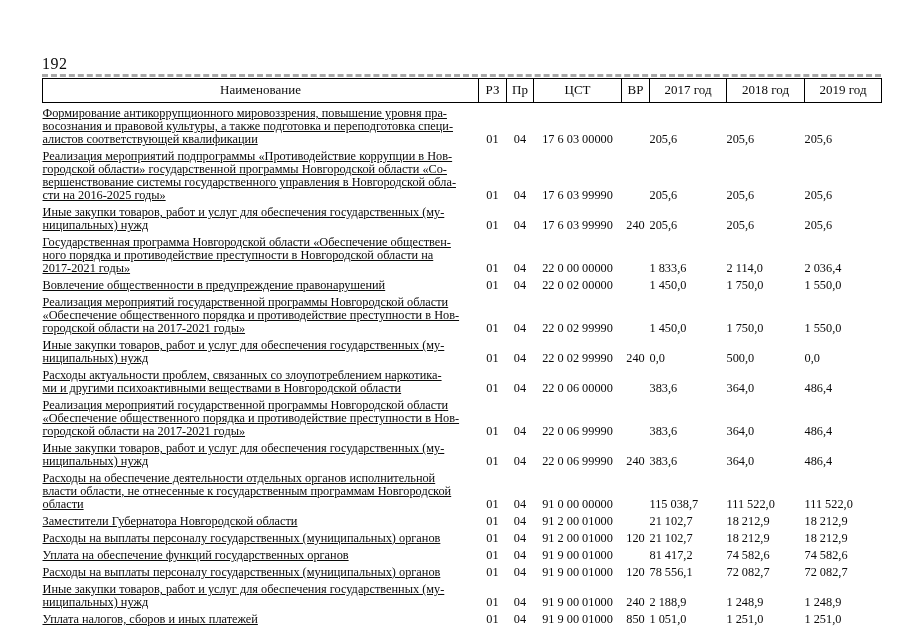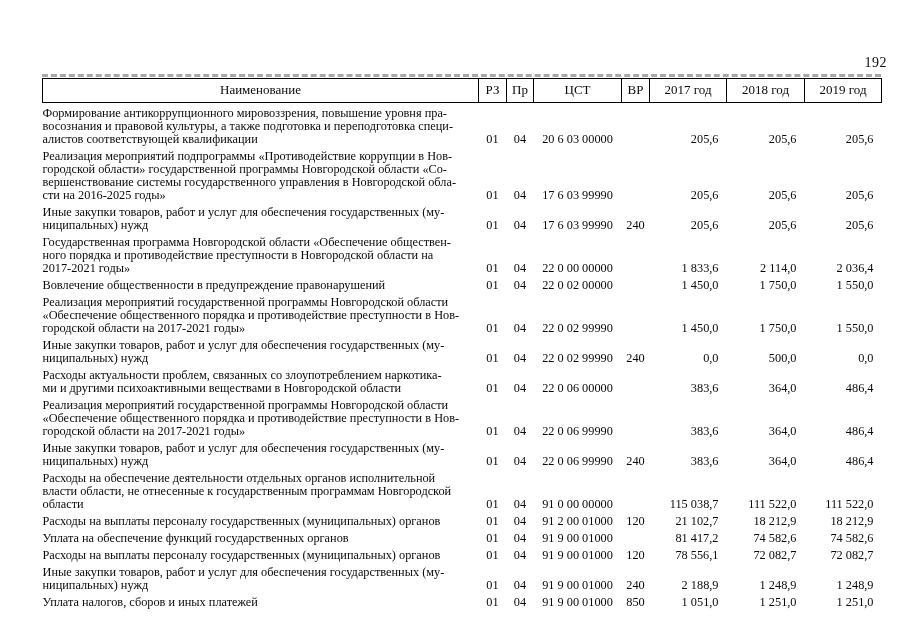--- a/index.html
+++ b/index.html
@@ -12,24 +12,24 @@
     width: 905px;
     height: 640px;
     background: #ffffff;
     font-family: "Liberation Serif", serif;
     color: #0a0a0a;
     overflow: hidden;
   }
   .page-number {
     position: absolute;
     top: 55px;
-    left: 48px;
+    left: 42px;
     width: 839px;
-    text-align: right;
-    font-size: 14px;
+    text-align: left;
+    font-size: 16px;
     letter-spacing: 0.5px;
   }
   
   .scan-line {
     position: absolute;
     top: 74px;
     left: 42px;
     width: 839px;
     border-top: 3px dashed #8d8d8d;
     opacity: 0.75;
@@ -53,27 +53,28 @@
   table.budget-table tbody td {
     vertical-align: bottom;
     font-size: 12.3px;
     line-height: 13px;
     padding: 4px 0 0 0;
   }
   td.cell-name {
     white-space: pre-line;
     padding-right: 6px !important;
     text-align: left;
+    text-decoration: underline;
   }
   td.cell-center {
     text-align: center;
     white-space: nowrap;
   }
   td.cell-num {
-    text-align: right;
+    text-align: left;
     padding-right: 8px !important;
     white-space: nowrap;
   }
 </style>
 </head>
 <body>
 
 <div class="page">
 
   <div class="page-number">192</div>
@@ -103,21 +104,21 @@
         <th>2019 год</th>
       </tr>
     </thead>
     <tbody>
         <tr>
       <td class="cell-name">Формирование антикоррупционного мировоззрения, повышение уровня пра-
 восознания и правовой культуры, а также подготовка и переподготовка специ-
 алистов соответствующей квалификации</td>
       <td class="cell-center">01</td>
       <td class="cell-center">04</td>
-      <td class="cell-center">20 6 03 00000</td>
+      <td class="cell-center">17 6 03 00000</td>
       <td class="cell-center"></td>
       <td class="cell-num">205,6</td>
       <td class="cell-num">205,6</td>
       <td class="cell-num">205,6</td>
     </tr>
         <tr>
       <td class="cell-name">Реализация мероприятий подпрограммы «Противодействие коррупции в Нов-
 городской области» государственной программы Новгородской области «Со-
 вершенствование системы государственного управления в Новгородской обла-
 сти на 2016-2025 годы»</td>
@@ -225,20 +226,30 @@
 области</td>
       <td class="cell-center">01</td>
       <td class="cell-center">04</td>
       <td class="cell-center">91 0 00 00000</td>
       <td class="cell-center"></td>
       <td class="cell-num">115 038,7</td>
       <td class="cell-num">111 522,0</td>
       <td class="cell-num">111 522,0</td>
     </tr>
         <tr>
+      <td class="cell-name">Заместители Губернатора Новгородской области</td>
+      <td class="cell-center">01</td>
+      <td class="cell-center">04</td>
+      <td class="cell-center">91 2 00 01000</td>
+      <td class="cell-center"></td>
+      <td class="cell-num">21 102,7</td>
+      <td class="cell-num">18 212,9</td>
+      <td class="cell-num">18 212,9</td>
+    </tr>
+        <tr>
       <td class="cell-name">Расходы на выплаты персоналу государственных (муниципальных) органов</td>
       <td class="cell-center">01</td>
       <td class="cell-center">04</td>
       <td class="cell-center">91 2 00 01000</td>
       <td class="cell-center">120</td>
       <td class="cell-num">21 102,7</td>
       <td class="cell-num">18 212,9</td>
       <td class="cell-num">18 212,9</td>
     </tr>
         <tr>

